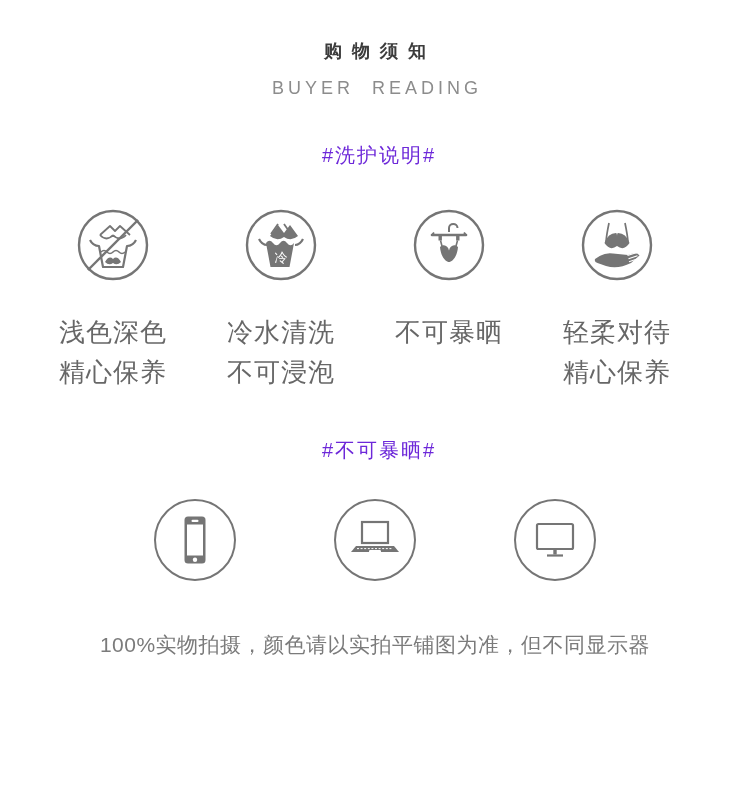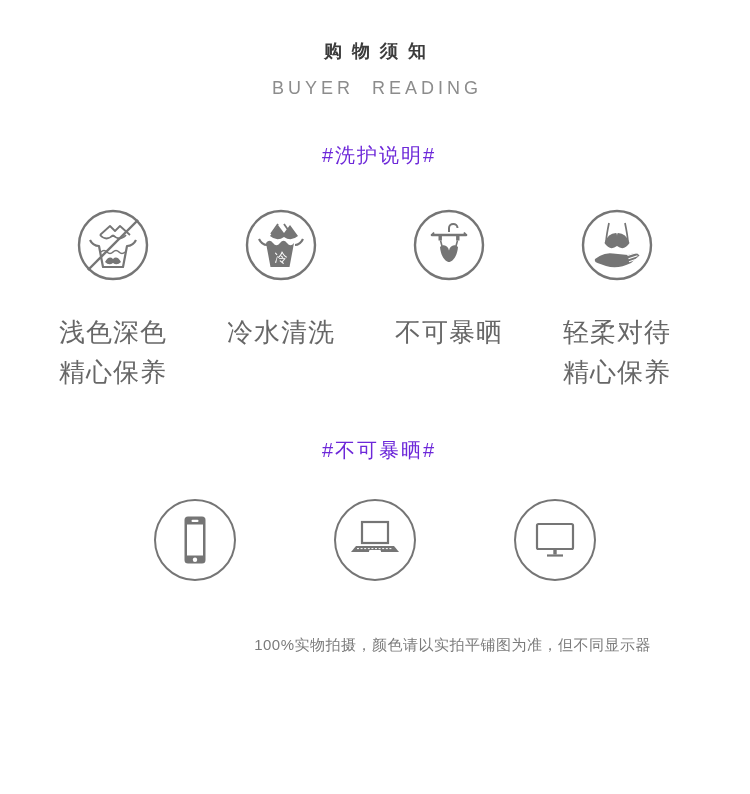--- a/index.html
+++ b/index.html
@@ -80,25 +80,25 @@
     display: grid;
     grid-template-columns: repeat(3, 180px);
   }
   .device-item { display: flex; justify-content: center; }
   .device-circle { width: 84px; height: 84px; display: block; }
 
   
   .note {
     margin: 44px auto 0 auto;
     width: 552px;
-    font-size: 15px;
+    font-size: 21px;
     color: #7b7b7b;
     letter-spacing: 0.5px;
     line-height: 38px;
-    text-align: right;
+    text-align: center;
   }
   .note div { white-space: nowrap; }
 
   svg { overflow: visible; }
 </style>
 </head>
 <body>
 
 <div class="page">
 
@@ -129,20 +129,21 @@
       <svg class="icon-circle" viewBox="0 0 72 72">
         <circle cx="36" cy="36" r="34" fill="none" stroke="#757575" stroke-width="2.4"></circle>
         <path d="M26 25 L33 15 M46 25 L39 15" stroke="#757575" stroke-width="1.8" fill="none"></path>
         <path d="M25 27 l8 -11 6 8 6 -8 8 11 q-7 6 -14 1 q-7 5 -14 -1 z" fill="#757575"></path>
         <path d="M14 30 c2 4 5 6 8 6 M58 30 c-2 4 -5 6 -8 6" fill="none" stroke="#757575" stroke-width="2.2"></path>
         <path d="M21 34 q3.5 -4.5 7 0 t7 0 t7 0 t7 0 l-4.5 24 h-19 z" fill="#757575"></path>
         <text x="36" y="53" font-size="13" fill="#ffffff" text-anchor="middle" font-family="'DejaVu Sans', sans-serif">冷</text>
       </svg>
       <div class="care-label">
         <span>冷水清洗</span>
+        <span>不可浸泡</span>
       </div>
     </div>
 
     <div class="care-item">
       <svg class="icon-circle" viewBox="0 0 72 72">
         <circle cx="36" cy="36" r="34" fill="none" stroke="#757575" stroke-width="2.4"></circle>
         <path d="M36 23 v-4 c0 -5.5 8.5 -5.5 8.5 0" fill="none" stroke="#757575" stroke-width="2"></path>
         <path d="M19 26 l2 -2.5 M53 26 l-2 -2.5" stroke="#757575" stroke-width="2" fill="none"></path>
         <line x1="19" y1="26" x2="53" y2="26" stroke="#757575" stroke-width="2.6" stroke-linecap="round"></line>
         <rect x="25.5" y="26" width="3.4" height="5.5" fill="#757575"></rect>

